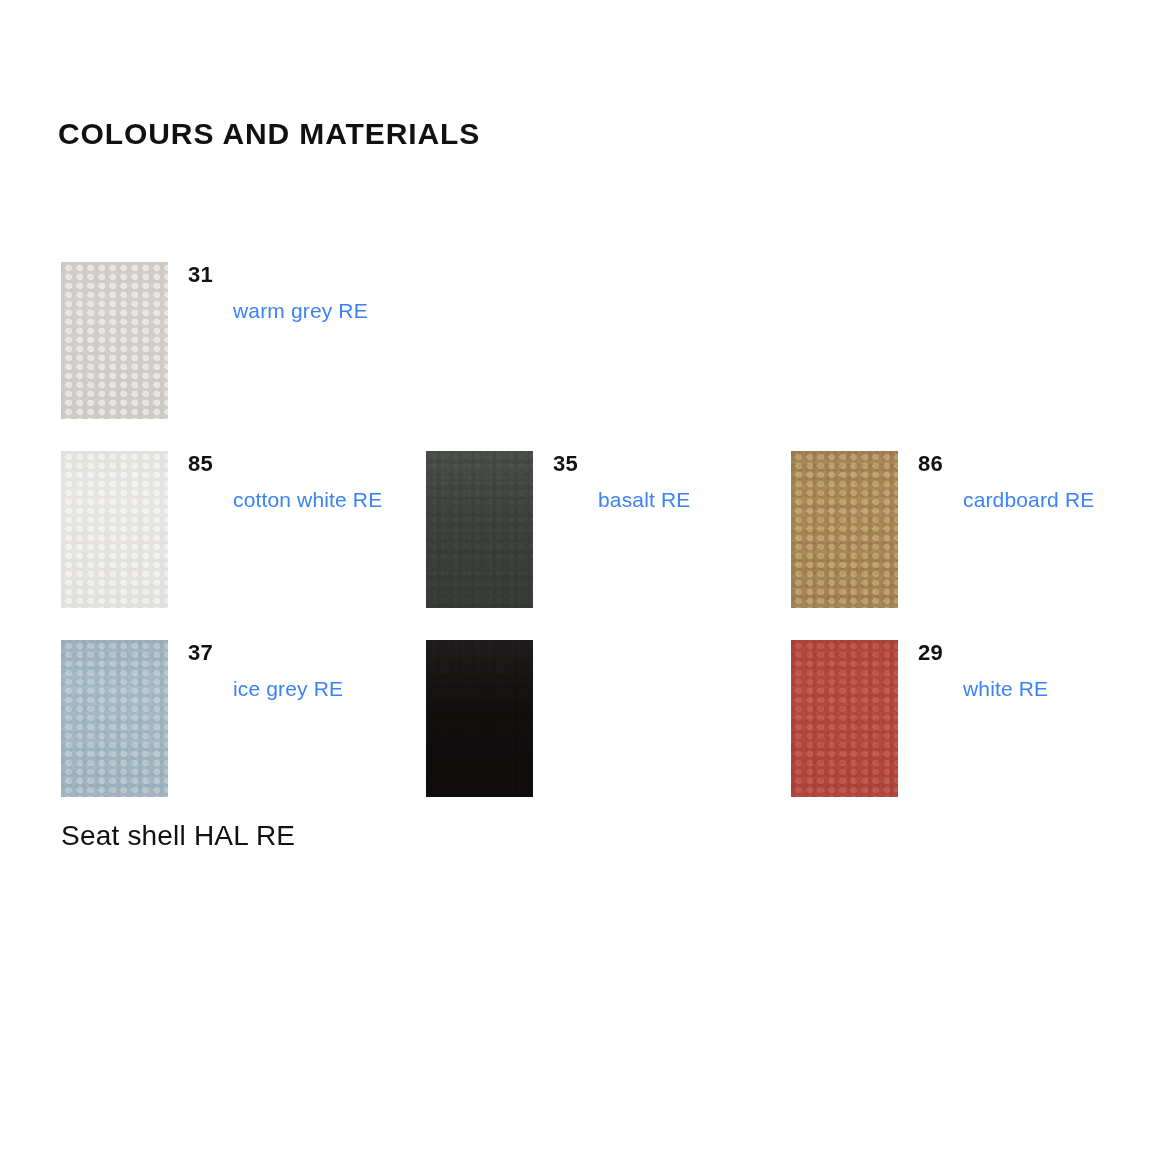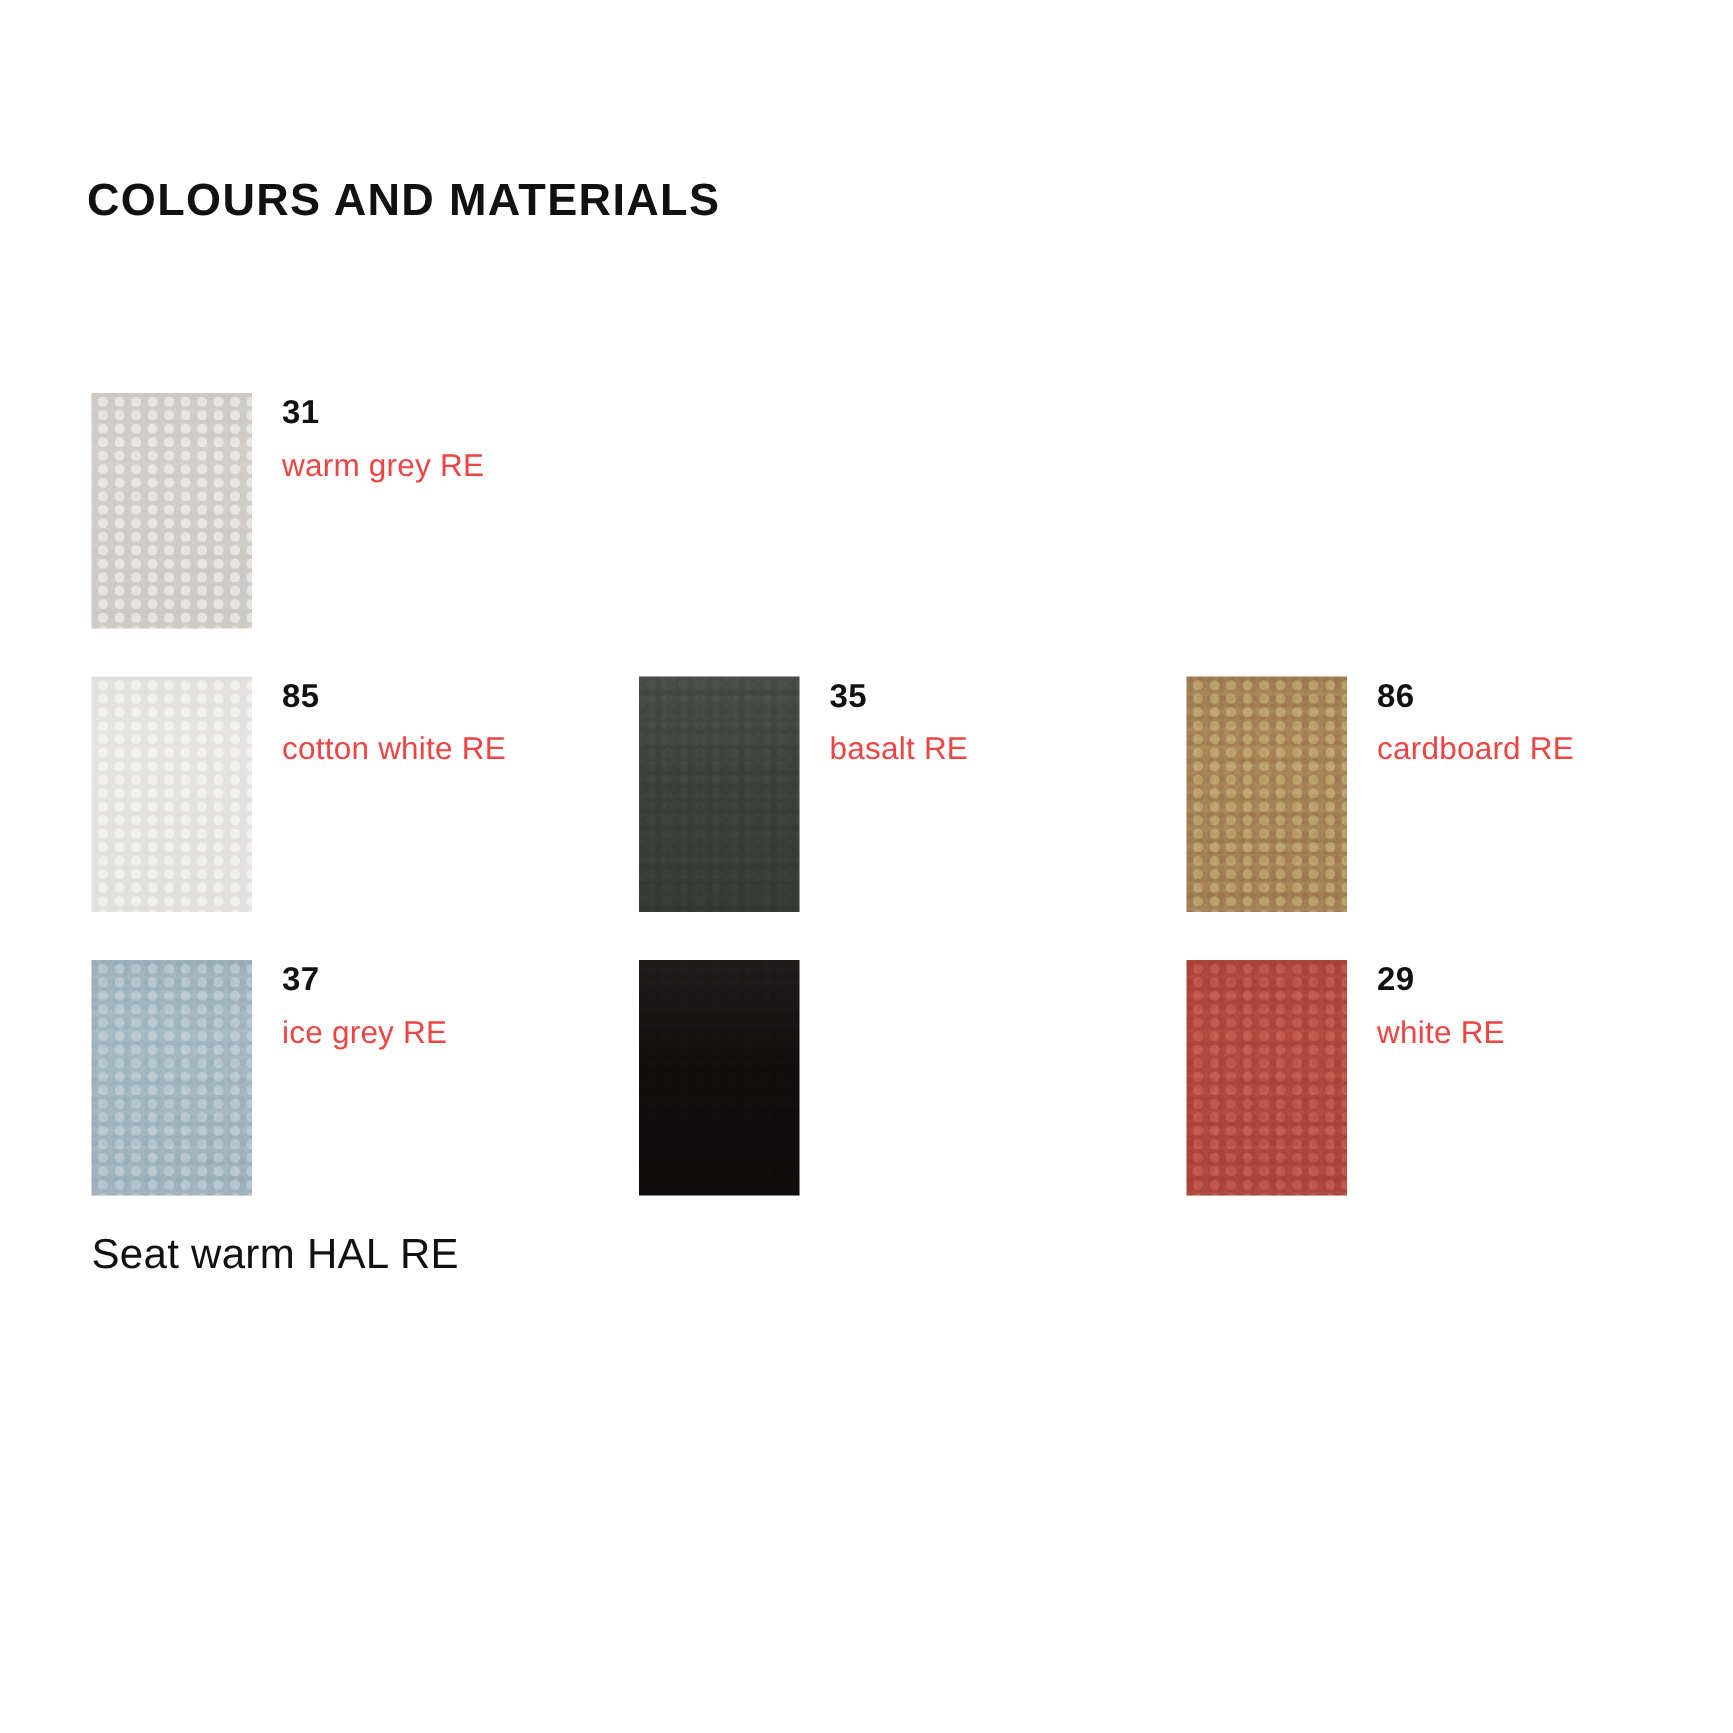--- a/index.html
+++ b/index.html
@@ -110,23 +110,24 @@
     line-height: 1;
     padding-top: 2px;
     white-space: nowrap;
   }
 
   .swatch-name {
     margin-top: 13px;
     font-size: 21px;
     font-weight: 300;
     letter-spacing: 0.15px;
-    color: #ef4444;
+    color: #3b82f6;
     line-height: 1.1;
     white-space: nowrap;
+    margin-left: 45px;
   }
 
   
   .collection-caption {
     position: absolute;
     left: 61px;
     top: 820px;
     font-size: 28px;
     font-weight: 400;
     letter-spacing: 0.2px;
@@ -193,15 +194,15 @@
         <div class="swatch-chip tex-mid" style="background-color: rgb(180, 76, 66);"></div>
         <div class="swatch-meta">
           <div class="swatch-code">29</div>
           <div class="swatch-name">white RE</div>
         </div>
       </div>
     </div>
 
   </div>
 
-  <div class="collection-caption">Seat warm HAL RE</div>
+  <div class="collection-caption">Seat shell HAL RE</div>
 
 </div>
 
 </body></html>

